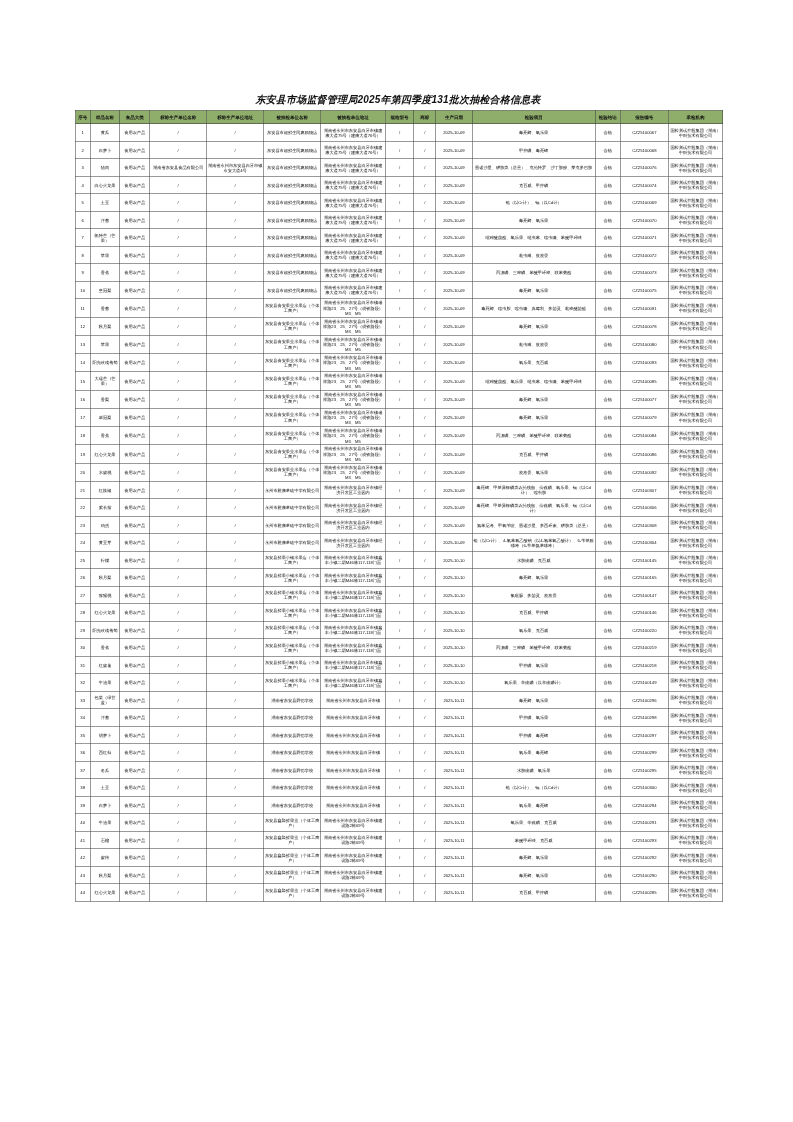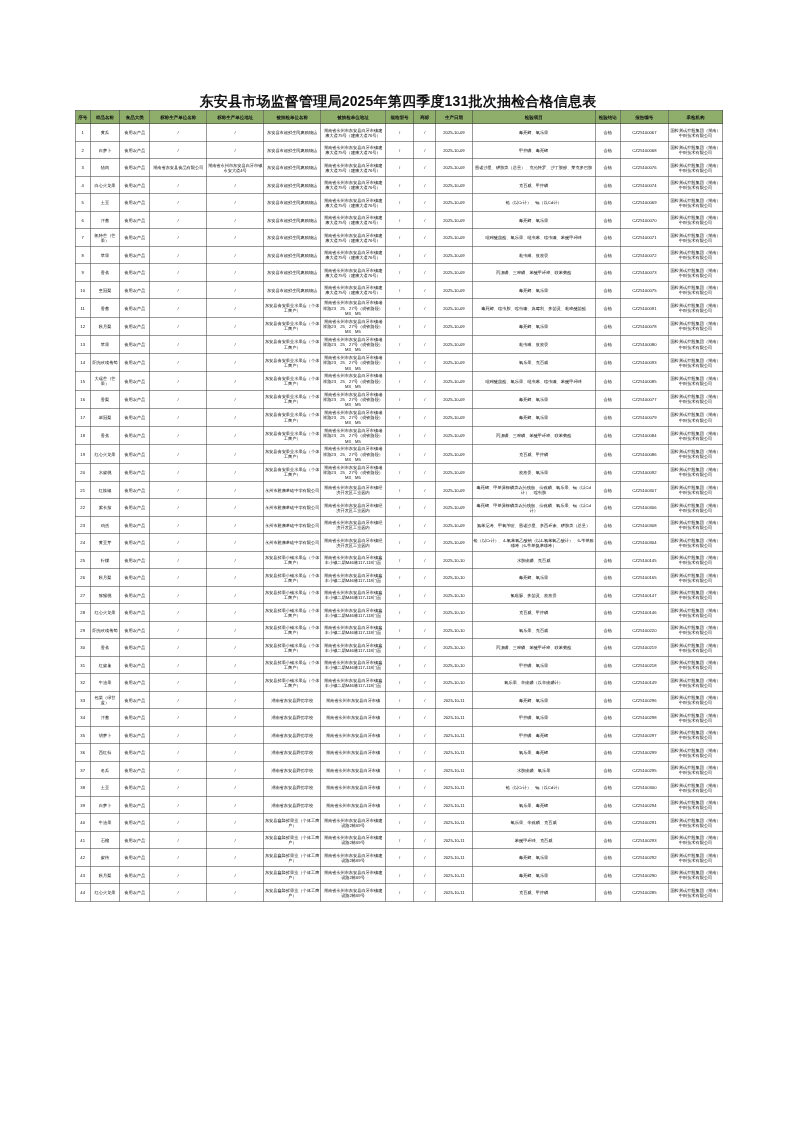--- a/index.html
+++ b/index.html
@@ -13,24 +13,25 @@
     height: 1122px;
     background: #ffffff;
     overflow: hidden;
   }
   .doc-title {
     position: absolute;
     top: 93px;
     left: 73px;
     width: 650px;
     text-align: center;
-    font-size: 14px;
+    font-size: 10px;
     font-weight: bold;
     color: #111111;
     letter-spacing: 0.2px;
+    font-style: italic;
   }
   
   .table-scale {
     position: absolute;
     top: 110px;
     left: 75px;
     width: 1296px;
     transform: scale(0.5);
     transform-origin: 0 0;
   }

